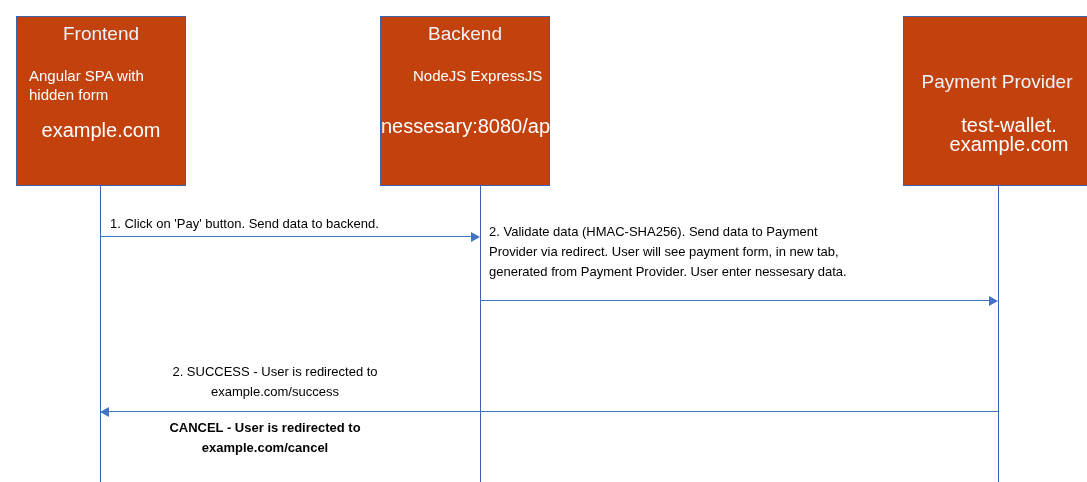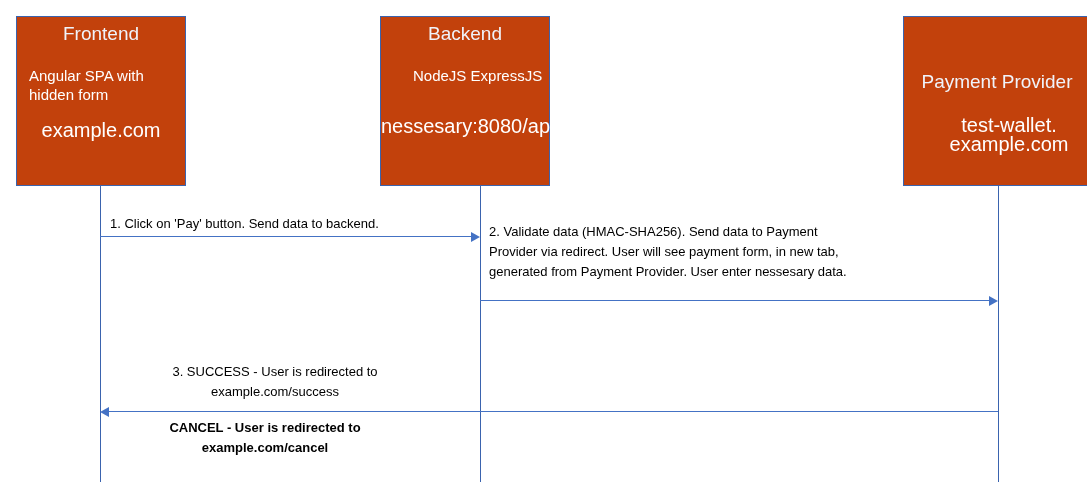--- a/index.html
+++ b/index.html
@@ -135,21 +135,21 @@
   <div class="msg-label align-left" style="left:110px; top:214px; width:380px;">1. Click on 'Pay' button. Send data to backend.</div>
   <div class="msg-line" style="left:100px; top:236px; width:371px;"></div>
   <div class="arrowhead arrow-right" style="left:471px; top:232px;"></div>
 
   <div class="msg-label align-left" style="left:489px; top:222px; width:510px;">2. Validate data (HMAC-SHA256). Send data to Payment
 Provider via redirect. User will see payment form, in new tab,
 generated from Payment Provider. User enter nessesary data.</div>
   <div class="msg-line" style="left:480px; top:300px; width:509px;"></div>
   <div class="arrowhead arrow-right" style="left:989px; top:296px;"></div>
 
-  <div class="msg-label align-center" style="left:110px; top:362px; width:330px;">3. SUCCESS - User is redirected to
+  <div class="msg-label align-center" style="left:110px; top:362px; width:330px;">2. SUCCESS - User is redirected to
 example.com/success</div>
   <div class="msg-line" style="left:109px; top:411px; width:889px;"></div>
   <div class="arrowhead arrow-left" style="left:100px; top:407px;"></div>
 
   <div class="msg-label align-center" style="left:100px; top:418px; width:330px;font-weight:bold;">CANCEL - User is redirected to
 example.com/cancel</div>
 
 </div>
 
 </body></html>

